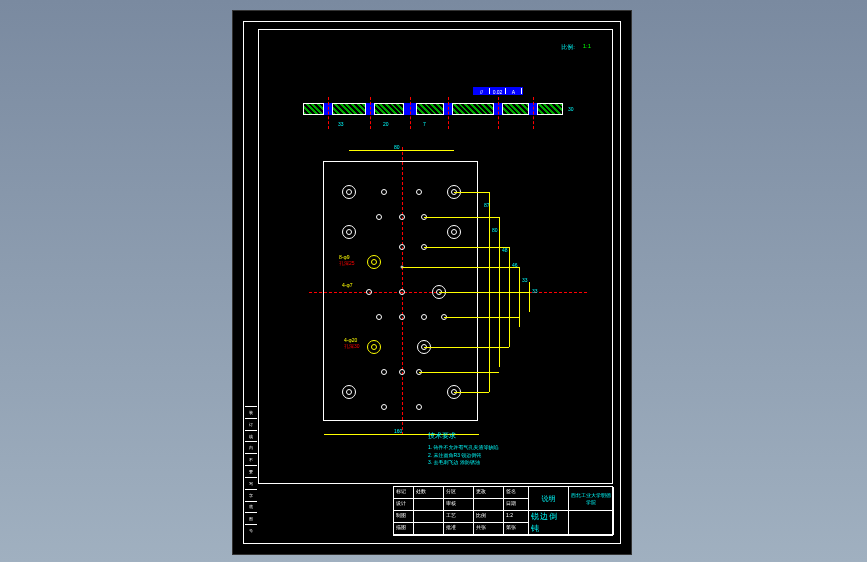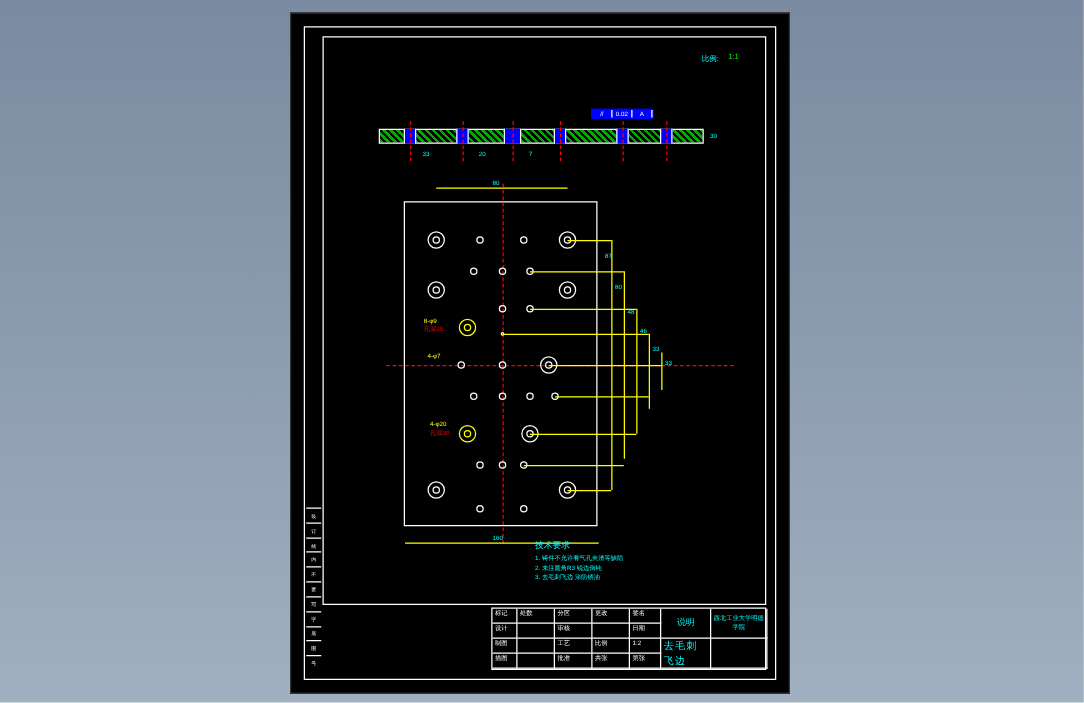--- a/index.html
+++ b/index.html
@@ -265,21 +265,21 @@
     <div></div>
     <div>审核</div>
     <div></div>
     <div>日期</div>
 
     <div>制图</div>
     <div></div>
     <div>工艺</div>
     <div>比例</div>
     <div>1:2</div>
-    <div class="tb-name">去毛刺飞边</div>
+    <div class="tb-name">锐边倒钝</div>
     <div class="tb-blank"></div>
 
     <div>描图</div>
     <div></div>
     <div>批准</div>
     <div>共张</div>
     <div>第张</div>
   </div>
 
   <div class="sidemarks">

